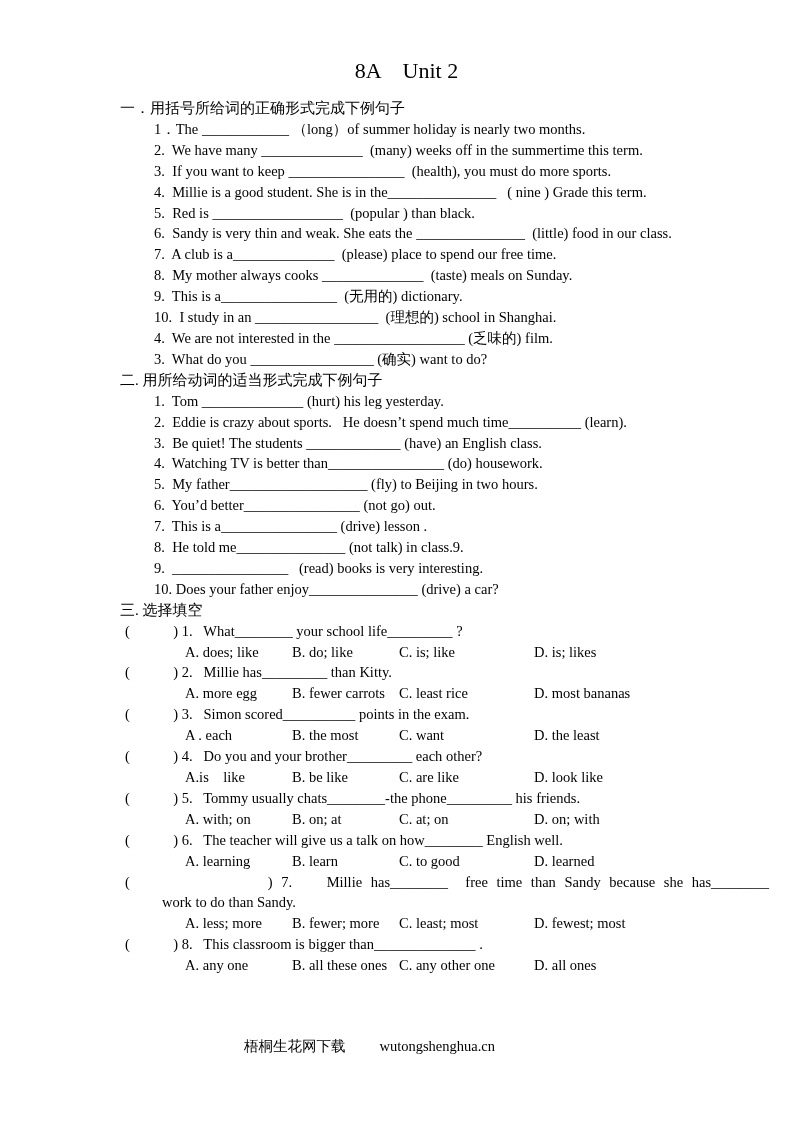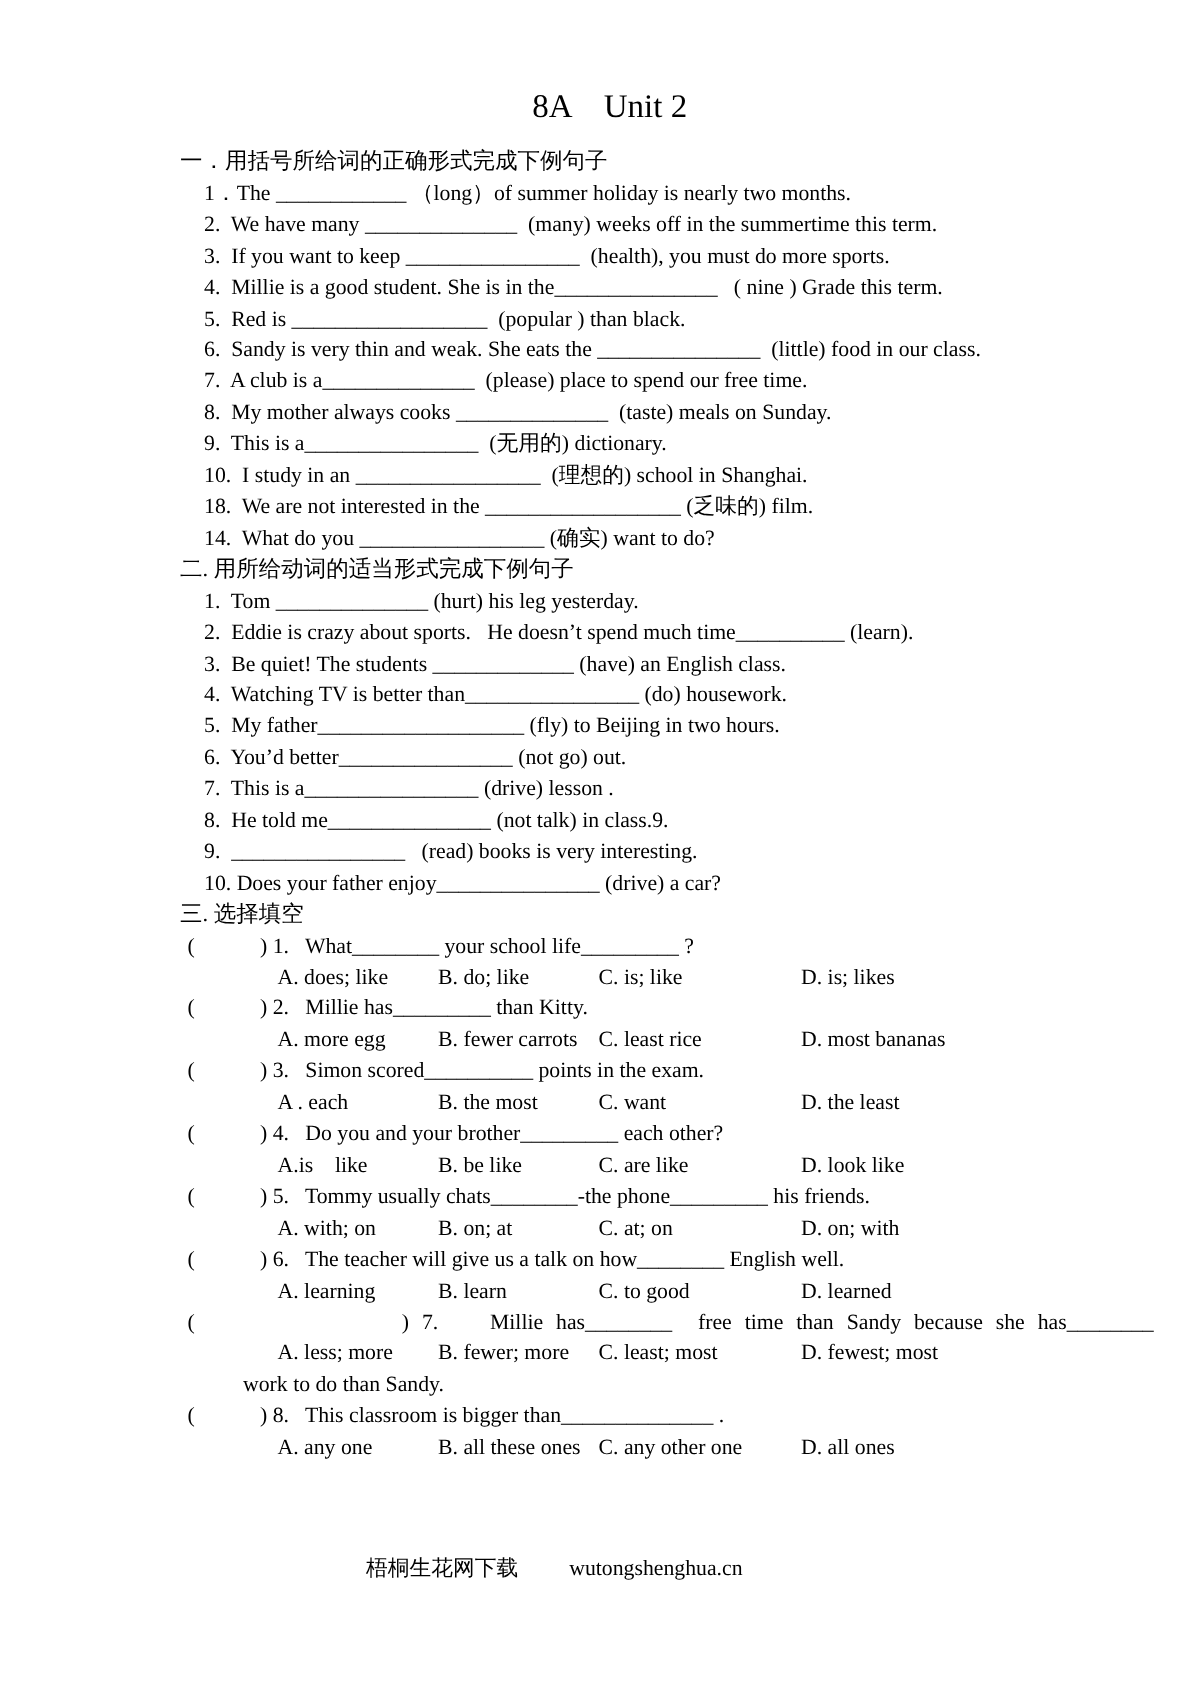--- a/index.html
+++ b/index.html
@@ -16,21 +16,21 @@
   }
   .content { padding: 57px 100px 0 120px; }
   .title {
     font-size: 22px; font-weight: 400; line-height: 28px;
     text-align: center; margin: 0 0 13px 0; white-space: pre;
   }
   .line {
     font-size: 14.5px; line-height: 20.9px; white-space: pre;
   }
   .heading { font-size: 15px; }
-  .item { margin-left: 16px; }
+  .item { margin-left: 34px; }
   .q-line { margin-left: 5px; }
   .cont-line { margin-left: 42px; }
   .opt-line { margin-left: 65px; }
   .opt { display: inline-block; min-width: 103px; margin-right: 4px; }
   .opt:last-child { min-width: 0; margin-right: 0; margin-left: 28px; }
   .justify-line { word-spacing: 5px; }
   .footer {
     position: absolute; top: 1036px; left: 0; width: 739px;
     text-align: center; font-size: 14.5px; line-height: 21px;
   }
@@ -49,22 +49,22 @@
       <div class="line item">1．The ____________ （long）of summer holiday is nearly two months.</div>
       <div class="line item">2.  We have many ______________  (many) weeks off in the summertime this term.</div>
       <div class="line item">3.  If you want to keep ________________  (health), you must do more sports.</div>
       <div class="line item">4.  Millie is a good student. She is in the_______________   ( nine ) Grade this term.</div>
       <div class="line item">5.  Red is __________________  (popular ) than black.</div>
       <div class="line item">6.  Sandy is very thin and weak. She eats the _______________  (little) food in our class.</div>
       <div class="line item">7.  A club is a______________  (please) place to spend our free time.</div>
       <div class="line item">8.  My mother always cooks ______________  (taste) meals on Sunday.</div>
       <div class="line item">9.  This is a________________  (无用的) dictionary.</div>
       <div class="line item">10.  I study in an _________________  (理想的) school in Shanghai.</div>
-      <div class="line item">18.  We are not interested in the __________________ (乏味的) film.</div>
-      <div class="line item">14.  What do you _________________ (确实) want to do?</div>
+      <div class="line item">4.  We are not interested in the __________________ (乏味的) film.</div>
+      <div class="line item">3.  What do you _________________ (确实) want to do?</div>
     </div>
 
     <div>
       <div class="line heading">二. 用所给动词的适当形式完成下例句子</div>
       <div class="line item">1.  Tom ______________ (hurt) his leg yesterday.</div>
       <div class="line item">2.  Eddie is crazy about sports.   He doesn’t spend much time__________ (learn).</div>
       <div class="line item">3.  Be quiet! The students _____________ (have) an English class.</div>
       <div class="line item">4.  Watching TV is better than________________ (do) housework.</div>
       <div class="line item">5.  My father___________________ (fly) to Beijing in two hours.</div>
       <div class="line item">6.  You’d better________________ (not go) out.</div>
@@ -89,22 +89,22 @@
       <div class="line q-line">(            ) 4.   Do you and your brother_________ each other?</div>
       <div class="line opt-line"><span class="opt">A.is    like</span><span class="opt">B. be like</span><span class="opt">C. are like</span><span class="opt">D. look like</span></div>
 
       <div class="line q-line">(            ) 5.   Tommy usually chats________-the phone_________ his friends.</div>
       <div class="line opt-line"><span class="opt">A. with; on</span><span class="opt">B. on; at</span><span class="opt">C. at; on</span><span class="opt">D. on; with</span></div>
 
       <div class="line q-line">(            ) 6.   The teacher will give us a talk on how________ English well.</div>
       <div class="line opt-line"><span class="opt">A. learning</span><span class="opt">B. learn</span><span class="opt">C. to good</span><span class="opt">D. learned</span></div>
 
       <div class="line q-line justify-line">(                ) 7.    Millie has________  free time than Sandy because she has________</div>
+      <div class="line cont-line">work to do than Sandy.</div>
       <div class="line opt-line"><span class="opt">A. less; more</span><span class="opt">B. fewer; more</span><span class="opt">C. least; most</span><span class="opt">D. fewest; most</span></div>
-      <div class="line cont-line">work to do than Sandy.</div>
 
       <div class="line q-line">(            ) 8.   This classroom is bigger than______________ .</div>
       <div class="line opt-line"><span class="opt">A. any one</span><span class="opt">B. all these ones</span><span class="opt">C. any other one</span><span class="opt">D. all ones</span></div>
     </div>
 
   </div>
 
   <div class="footer"><span>梧桐生花网下载</span><span class="gap"></span><span>wutongshenghua.cn</span></div>
 </div>
 

